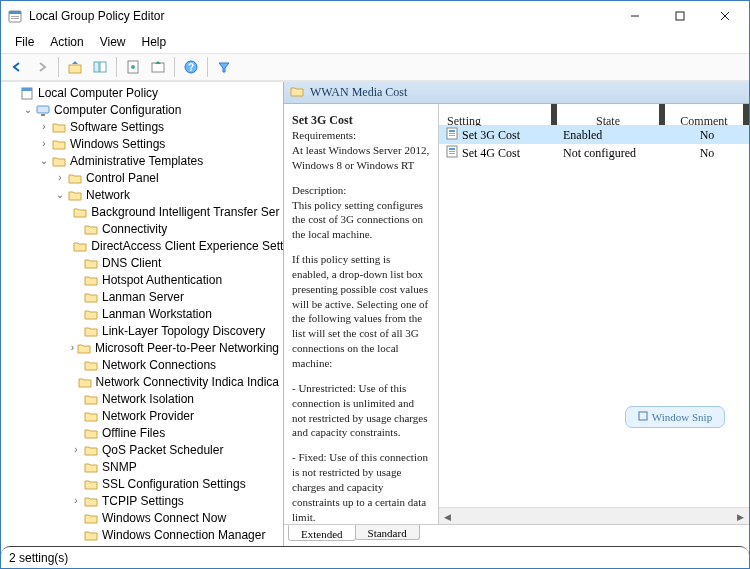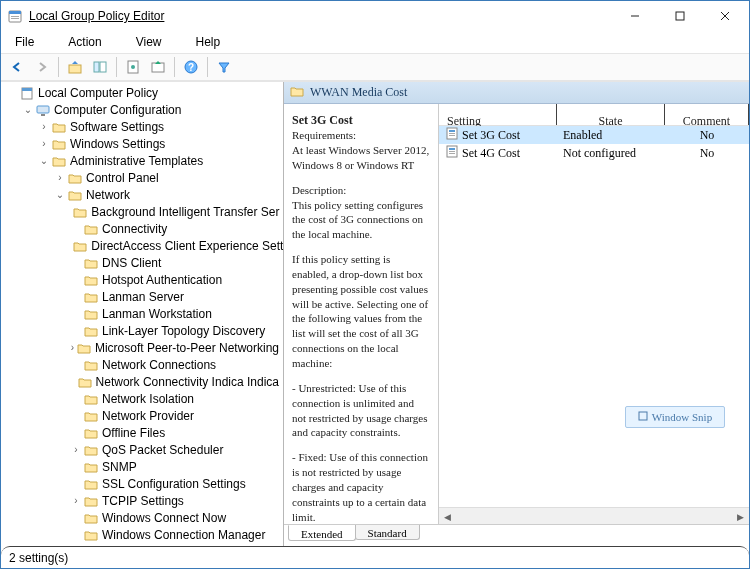--- a/index.html
+++ b/index.html
@@ -8,25 +8,25 @@
     font-size: 12px;
     background: #fff;
     width: 750px;
     height: 569px;
     overflow: hidden;
     color: #000;
   }
   .window { width: 750px; height: 569px; border: 1px solid #3a7ab8; position: relative; display: flex; flex-direction: column; }
   .titlebar { display: flex; align-items: center; height: 30px; padding: 0 2px 0 6px; }
   .titlebar .app-icon { width: 16px; height: 16px; margin-right: 6px; }
-  .titlebar .title { flex: 1; font-size: 12px; color: #000; text-decoration: underline; }
+  .titlebar .title { flex: 1; font-size: 12px; color: #000; }
   .win-btns { display: flex; height: 100%; }
   .win-btn { width: 45px; display: flex; align-items: center; justify-content: center; }
   .win-btn svg { stroke: #222; }
-  .menubar { display: flex; gap: 18px; padding: 2px 6px; font-size: 12px; height: 22px; align-items: flex-end; }
+  .menubar { display: flex; gap: 0; padding: 2px 6px; font-size: 12px; height: 22px; align-items: flex-end; }
   .menubar span { padding: 2px 8px; }
   .toolbar { display: flex; align-items: center; height: 28px; padding: 2px 4px; border-top: 1px solid #e5e5e5; border-bottom: 1px solid #e5e5e5; gap: 1px; background: #fafafa; }
   .toolbar .sep { width: 1px; height: 20px; background: #ccc; margin: 0 3px; }
   .tbtn { width: 24px; height: 24px; display: flex; align-items: center; justify-content: center; border: 1px solid transparent; }
   .content { flex: 1; display: flex; border-top: 1px solid #e5e5e5; min-height: 0; }
   .tree-panel { width: 283px; border-right: 1px solid #b7b7b7; overflow: hidden; display: flex; flex-direction: column; position: relative; }
   .tree-body { flex: 1; overflow: auto; padding: 2px 0; }
   .tree-row { display: flex; align-items: center; height: 17px; white-space: nowrap; padding-right: 4px; }
   .tree-row .exp { width: 14px; text-align: center; color: #666; font-size: 10px; }
   .tree-row .exp.blank { visibility: hidden; }
@@ -36,32 +36,32 @@
   .right-panel { flex: 1; display: flex; flex-direction: column; min-width: 0; font-family: Liberation Serif, serif; }
   .right-header { background: linear-gradient(#d6e6f5,#c7dbee); height: 22px; display:flex; align-items:center; padding: 0 6px; border-bottom:1px solid #a7bcd4; gap:6px;}
   .right-header .title { font-size: 12px; color: #1b3e63; }
   .right-body { flex:1; display:flex; min-height:0; border-bottom:1px solid #ccc; }
   .desc-panel { width: 155px; border-right:1px solid #ccc; padding: 8px 8px; font-size:11px; color:#222; overflow:hidden; line-height:1.35;}
   .desc-panel .heading { font-weight:bold; margin-bottom:0px; font-size:12px;}
   .desc-panel p { margin: 0 0 10px 0; }
   .desc-panel .nomargin { margin: 0; }
   .list-panel { flex:1; display:flex; flex-direction:column; min-width:0; position:relative;}
   .list-header { display:flex; height:22px; border-bottom:1px solid #e0e0e0; font-size:12px; color:#222;}
-  .list-header .col { padding: 10px 8px; border-right:1px solid #404040;}
+  .list-header .col { padding: 10px 8px; border-right:6px solid #404040;}
   .col-setting{flex:0 0 118px}.col-state{flex:0 0 108px; text-align:center}.col-comment{flex:1; text-align:center}
   .list-rows { flex:1; overflow:auto; }
   .list-row { display:flex; height:18px; align-items:center; font-size:12px;}
   .list-row.selected { background:#cce8ff; }
   .list-row .cell { padding: 0 6px; overflow:hidden; white-space:nowrap; display:flex; align-items:center; gap:3px;}
   .cell-setting{flex:0 0 118px}.cell-state{flex:0 0 108px}.cell-comment{flex:1; text-align:center; justify-content:center;}
   .tabstrip { height: 21px; display:flex; align-items:flex-start; padding-left:4px; background:#fff;}
   .tab { font-size:11px; padding:2px 12px 0 12px; border:1px solid #bbb; border-top:none; border-radius:0 0 3px 3px; margin-right:-1px; background:#f4f4f4; position:relative; top:0;}
   .tab.active { background:#fff; border-top:1px solid #fff;}
   .statusbar { height:22px; border-top:1px solid #404040; display:flex; align-items:center; padding:0 8px; font-size:12px;border-radius:9px;}
-  .window-snip { position:absolute; right:24px; bottom:96px; width:100px; height:22px; background:#e6f3ff; border:1px solid #a8c8e8; border-radius:2px; display:flex; align-items:center; justify-content:center; gap:4px; color:#4a7aaa; font-size:11px;}
+  .window-snip { position:absolute; right:24px; bottom:96px; width:100px; height:22px; background:#e6f3ff; border:1px solid #a8c8e8; border-radius:7px; display:flex; align-items:center; justify-content:center; gap:4px; color:#4a7aaa; font-size:11px;}
   .scroll-h { height:17px; display:flex; background:#f0f0f0; border-top:1px solid #ddd;}
   .scroll-h .arrow{width:17px; height:17px; display:flex;align-items:center;justify-content:center; color:#666; font-size:9px;}
   .scroll-h .track{flex:1;}
 </style>
 </head>
 <body>
 
 <div class="window">
 
   <div class="titlebar">

